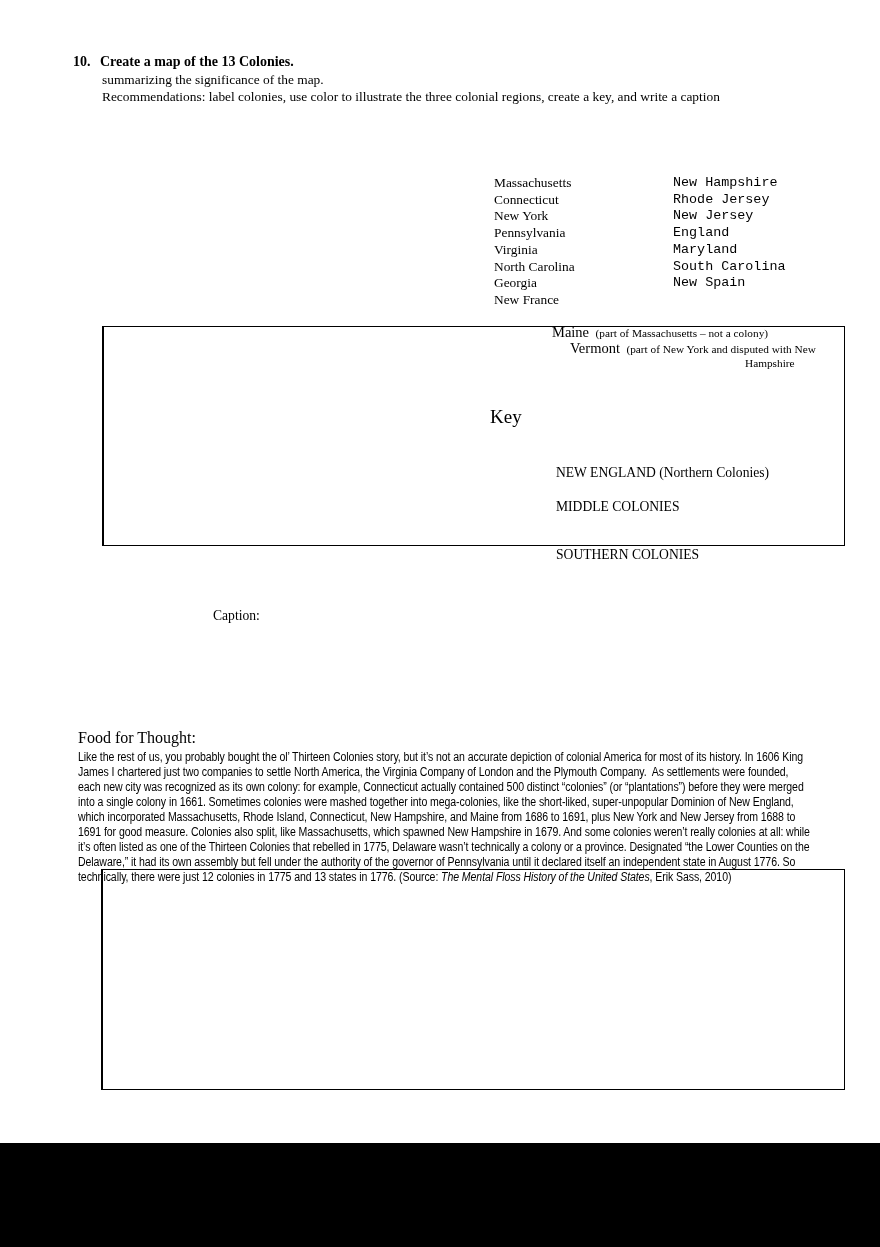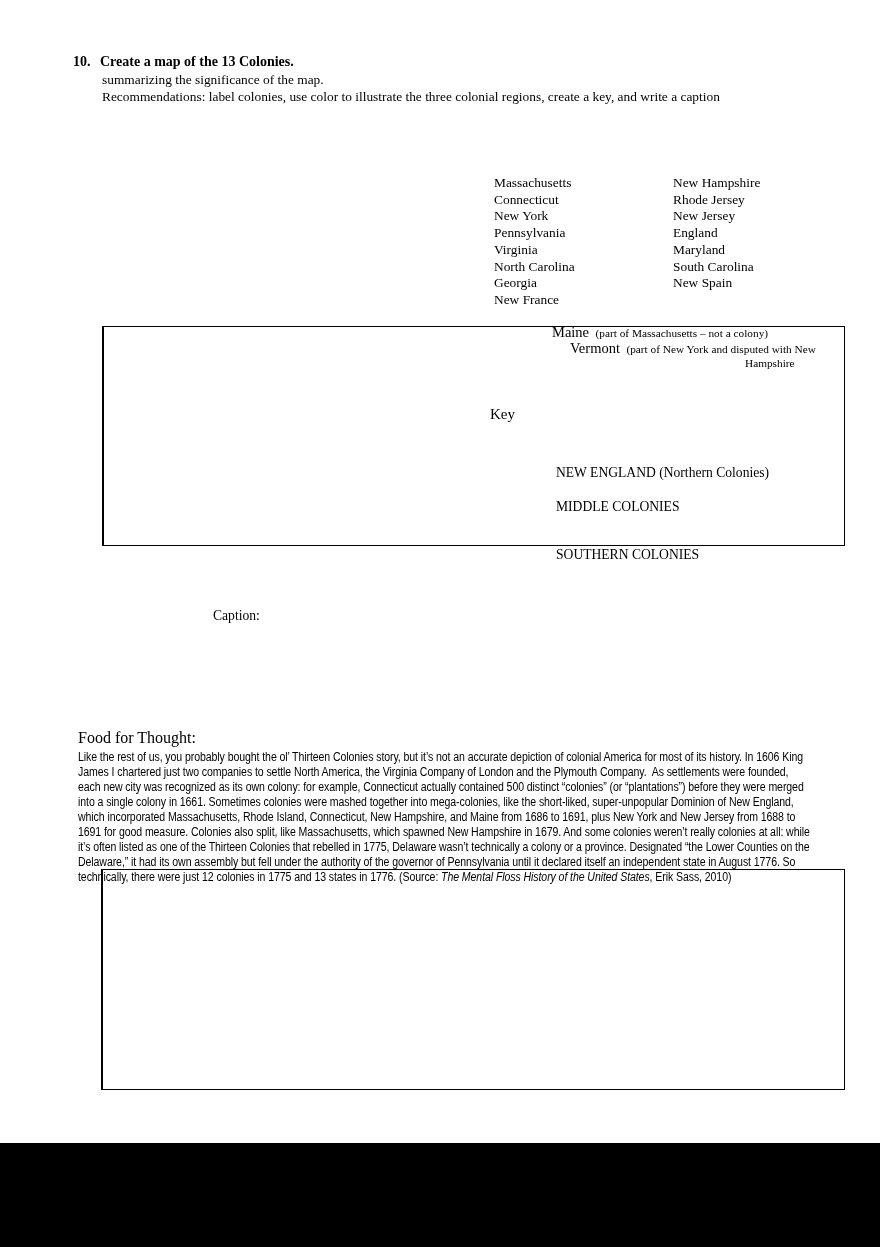--- a/index.html
+++ b/index.html
@@ -14,33 +14,33 @@
   .abs { position: absolute; }
 
   
   .q-head { left: 73px; top: 54px; font-weight: bold; font-size: 14px; display: flex; }
   .q-num { width: 27px; }
   .recs { left: 102px; top: 71px; font-size: 13.4px; line-height: 17.2px; }
 
   
   .colony-col { top: 175px; font-size: 13.4px; line-height: 16.7px; }
   .colony-col.left  { left: 494px; }
-  .colony-col.right { left: 673px; }
+  .colony-col.right { left: 673px; font-family: Liberation Mono, monospace; }
 
   
   .map-box {
     left: 102px; top: 326px; width: 740px; height: 218px;
     border: 1px solid #000; border-left-width: 2px;
     background: transparent;
   }
   .maine-line   { left: 517px; top: 324px; font-size: 14.5px; white-space: nowrap; margin-left: 35px; }
   .vermont-line { left: 570px; top: 340px; font-size: 14.5px; white-space: nowrap; }
   .note { font-size: 11.3px; }
   .hampshire-cont { left: 745px; top: 357px; font-size: 11.3px; }
-  .key-label { left: 490px; top: 406px; font-size: 15px; }
+  .key-label { left: 490px; top: 406px; font-size: 19px; }
   .region-label { left: 556px; font-size: 13.6px; white-space: nowrap; }
   .region-0 { top: 465px; }
   .region-1 { top: 499px; }
   .region-2 { top: 536px; margin-top: 11px; }
 
   .caption-label { left: 213px; top: 608px; font-size: 13.6px; }
 
   
   .fft-head { left: 78px; top: 729px; font-weight: normal; font-size: 16px; }
   .fft-body { left: 78px; top: 750px; width: 780px; }

